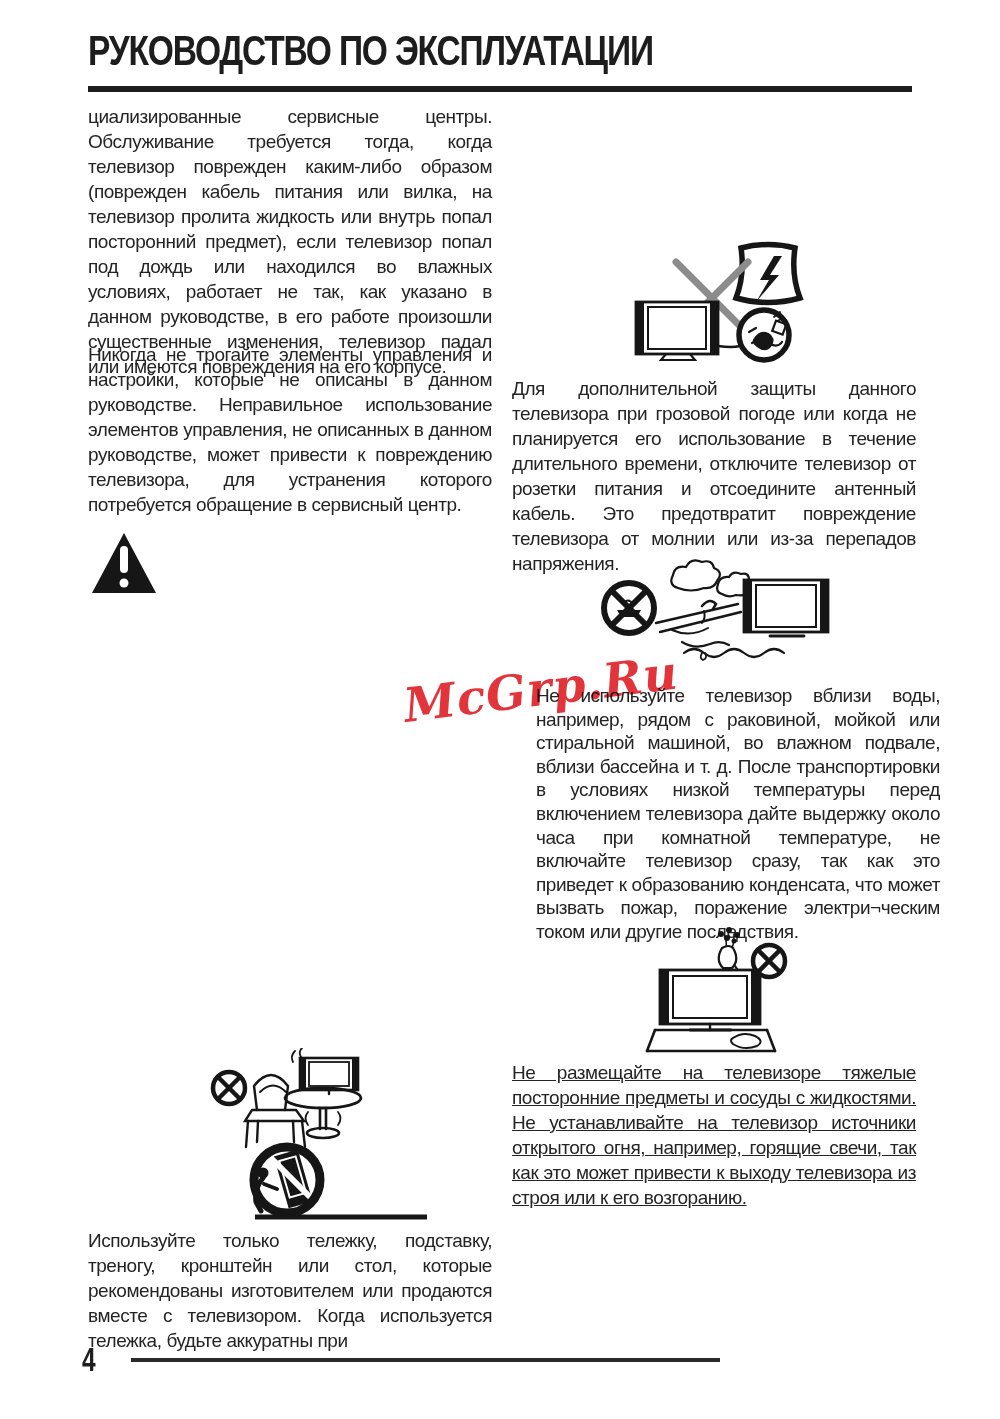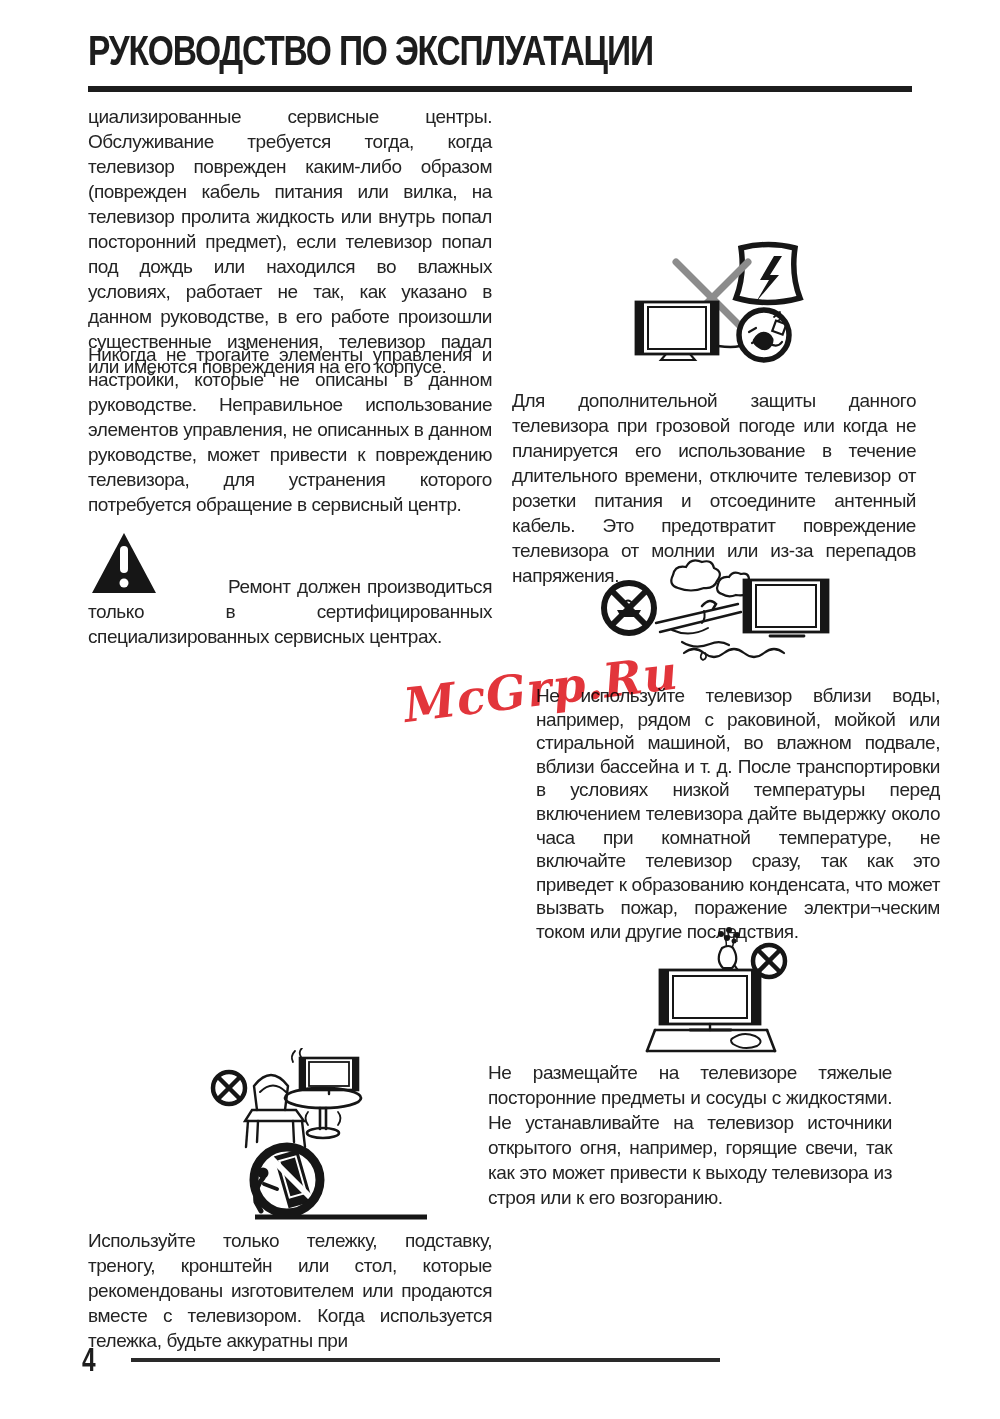--- a/index.html
+++ b/index.html
@@ -90,21 +90,20 @@
   <p class="para" style="left:88px; top:342px;">Никогда не трогайте элементы управления и на­стройки, которые не описаны в данном руковод­стве. Неправильное использование элементов управления, не описанных в данном руководстве, может привести к повреждению телевизора, для устранения которого потребуется обращение в сер­висный центр.</p>
 
   <div class="illus" style="left:90px; top:531px; width:68px; height:64px;" aria-label="warning-exclamation-triangle">
     <svg viewBox="0 0 68 64">
       <polygon points="34,2 66,62 2,62" fill="#161616"></polygon>
       <rect x="30" y="15" width="8" height="27" rx="4" fill="#ffffff"></rect>
       <circle cx="34" cy="52" r="4.5" fill="#ffffff"></circle>
     </svg>
   </div>
 
-  <p class="para indent-first" style="left:88px; top:574px;">Ремонт должен производиться только в сертифицированных специализированных сервис­ных центрах.</p>
 
 
 
 
   <div class="illus" style="left:205px; top:1048px; width:230px; height:178px;" aria-label="do-not-place-tv-on-unstable-table-or-chair">
     <svg viewBox="0 0 230 178">
       <g fill="none" stroke="#161616" stroke-linecap="round">
 
         <circle cx="24" cy="40" r="16" stroke-width="4.5"></circle>
         <line x1="13" y1="29" x2="35" y2="51" stroke-width="4.5"></line>
@@ -176,21 +175,21 @@
           <line x1="121" y1="92" x2="128" y2="88"></line>
           <line x1="124" y1="103" x2="131" y2="99"></line>
           <path d="M142,104 q8,4 12,-2"></path>
           <path d="M146,77 l6,-5 m-3,9 l7,-3" stroke-width="1.8"></path>
           <rect x="146" y="82" width="11" height="11" transform="rotate(20 151 87)" fill="none"></rect>
         </g>
       </g>
     </svg>
   </div>
 
-  <p class="para" style="left:512px; top:388px;">Для дополнительной защиты данного телевизора при грозовой погоде или когда не планируется его использование в течение длительного времени, отключите телевизор от розетки питания и отсое­дините антенный кабель. Это предотвратит по­вреждение телевизора от молнии или из-за пере­падов напряжения.</p>
+  <p class="para" style="left:512px; top:376px;">Для дополнительной защиты данного телевизора при грозовой погоде или когда не планируется его использование в течение длительного времени, отключите телевизор от розетки питания и отсое­дините антенный кабель. Это предотвратит по­вреждение телевизора от молнии или из-за пере­падов напряжения.</p>
 
   <div class="illus" style="left:598px; top:550px; width:235px; height:115px;" aria-label="do-not-use-tv-near-water">
     <svg viewBox="0 0 235 115">
       <g fill="none" stroke="#161616" stroke-linecap="round">
 
         <circle cx="31" cy="58" r="25" stroke-width="6"></circle>
         <path d="M19,60 h24 l-4,7 h-16 z" fill="#161616" stroke="none"></path>
         <path d="M25,54 q5,-7 10,0" stroke-width="1.8"></path>
         <line x1="14" y1="41" x2="48" y2="75" stroke-width="6"></line>
         <line x1="48" y1="41" x2="14" y2="75" stroke-width="6"></line>
@@ -248,20 +247,20 @@
         <line x1="10" y1="104" x2="122" y2="104" stroke-width="2.6"></line>
         <line x1="2" y1="125" x2="130" y2="125" stroke-width="2.6"></line>
         <line x1="10" y1="104" x2="2" y2="125" stroke-width="2.6"></line>
         <line x1="122" y1="104" x2="130" y2="125" stroke-width="2.6"></line>
 
         <path d="M88,112 q10,-7 22,-2 q10,5 2,10 q-13,5 -24,-2 q-4,-4 0,-6 z" stroke-width="2" fill="#ffffff"></path>
       </g>
     </svg>
   </div>
 
-  <p class="para" style="left:488px; top:1060px;">Не размещайте на телевизоре тяжелые посторон­ние предметы и сосуды с жидкостями. Не устанав­ливайте на телевизор источники открытого огня, например, горящие свечи, так как это может при­вести к выходу телевизора из строя или к его воз­горанию.</p>
+  <p class="para" style="left:512px; top:1060px;text-decoration:underline;">Не размещайте на телевизоре тяжелые посторон­ние предметы и сосуды с жидкостями. Не устанав­ливайте на телевизор источники открытого огня, например, горящие свечи, так как это может при­вести к выходу телевизора из строя или к его воз­горанию.</p>
 
   <div class="watermark" style="color: rgb(224, 35, 42);">McGrp.Ru</div>
 
   <div class="page-number">4</div>
   <div class="footer-rule"></div>
 
 </div>
 
 </body></html>

